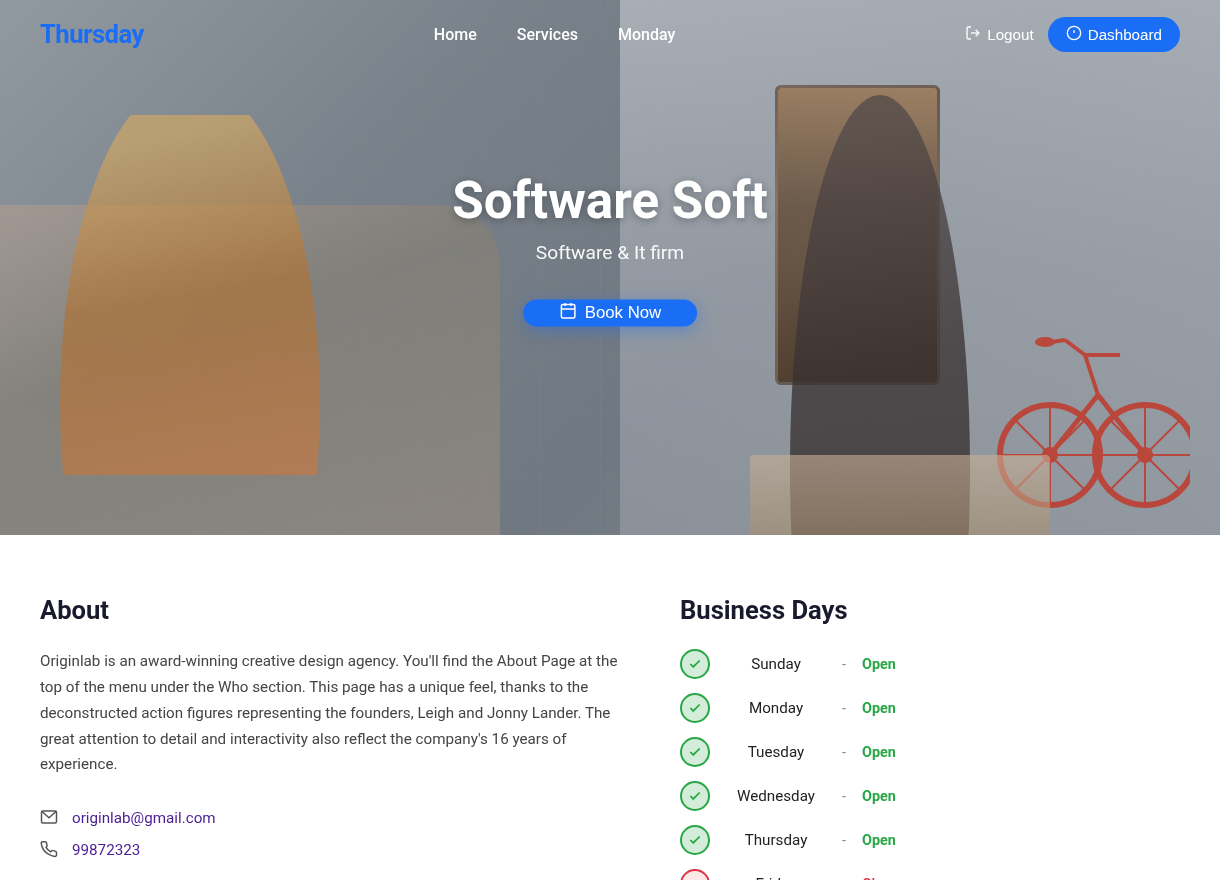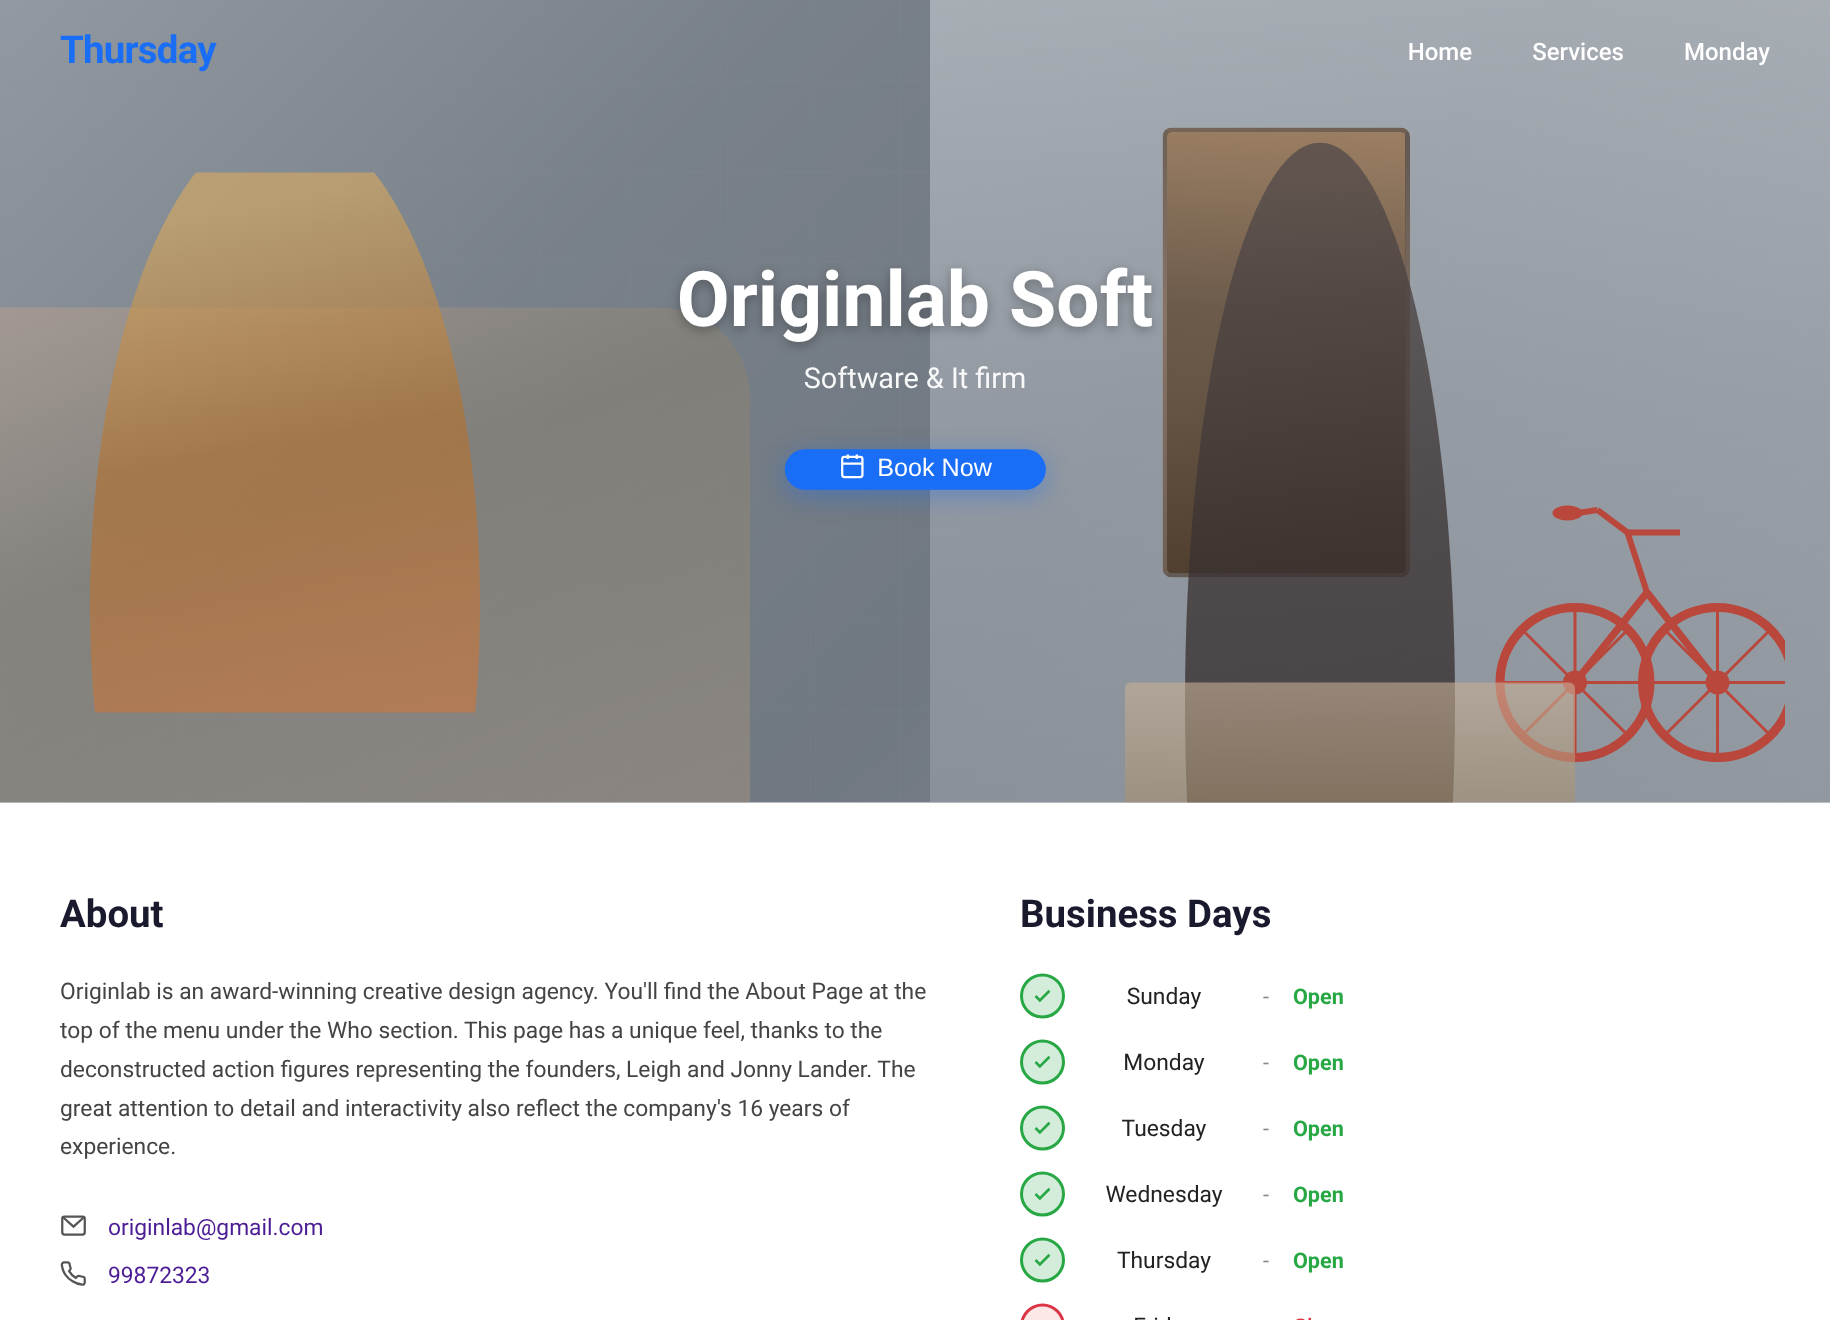--- a/index.html
+++ b/index.html
@@ -231,20 +231,42 @@
 </head>
 <body>
 
 <nav>
   <div class="nav-logo">Thursday</div>
   <ul class="nav-links">
     <li><a href="#">Home</a></li>
     <li><a href="#">Services</a></li>
     <li><a href="#">Monday</a></li>
   </ul>
+  <div class="nav-right">
+    <button class="nav-logout">
+      <span>
+        <svg width="16" height="16" viewBox="0 0 24 24" fill="none" stroke="white" stroke-width="2">
+            <path d="M9 21H5a2 2 0 0 1-2-2V5a2 2 0 0 1 2-2h4"></path>
+            <polyline points="16 17 21 12 16 7"></polyline>
+            <line x1="21" y1="12" x2="9" y2="12"></line>
+          </svg>
+      </span>
+      <span>Logout</span>
+    </button>
+    <button class="nav-dashboard">
+      <span>
+        <svg width="16" height="16" viewBox="0 0 24 24" fill="none" stroke="white" stroke-width="2">
+            <circle cx="12" cy="12" r="10"></circle>
+            <line x1="12" y1="8" x2="12" y2="12"></line>
+            <line x1="12" y1="16" x2="12.01" y2="16"></line>
+          </svg>
+      </span>
+      <span>Dashboard</span>
+    </button>
+  </div>
 </nav>
 
 <section class="hero">
   <div class="hero-bg">
     <div class="hero-photo"></div>
   </div>
 
   <div style="position:absolute;bottom:0;left:0;width:500px;height:330px;background:linear-gradient(160deg,#b8a090 0%,#888070 40%,#a09080 100%);opacity:0.55;border-radius:0 60px 0 0;"></div>
   <div style="position:absolute;bottom:60px;left:60px;width:260px;height:360px;background:linear-gradient(170deg,#d4a860 10%,#b07030 50%,#c87840 100%);clip-path:ellipse(50% 90% at 50% 80%);opacity:0.65;"></div>
 
@@ -279,21 +301,21 @@
       <line x1="95" y1="60" x2="130" y2="60" stroke="#c0392b" stroke-width="4"></line>
       <line x1="95" y1="60" x2="75" y2="45" stroke="#c0392b" stroke-width="4"></line>
       <line x1="75" y1="45" x2="55" y2="48" stroke="#c0392b" stroke-width="4"></line>
       <ellipse cx="55" cy="47" rx="10" ry="5" fill="#c0392b"></ellipse>
     </svg>
   </div>
 
   <div style="position:absolute;right:170px;bottom:0;width:300px;height:80px;background:linear-gradient(180deg,#c8b098 0%,#a89070 100%);opacity:0.6;border-radius:4px 4px 0 0;"></div>
 
   <div class="hero-content">
-    <h1 class="hero-title">Originlab Soft</h1>
+    <h1 class="hero-title">Software Soft</h1>
     <p class="hero-subtitle">Software &amp; It firm</p>
     <button class="hero-btn">
       <span>
         <svg width="18" height="18" viewBox="0 0 24 24" fill="none" stroke="white" stroke-width="2">
             <rect x="3" y="4" width="18" height="18" rx="2" ry="2"></rect>
             <line x1="16" y1="2" x2="16" y2="6"></line>
             <line x1="8" y1="2" x2="8" y2="6"></line>
             <line x1="3" y1="10" x2="21" y2="10"></line>
           </svg>
       </span>

